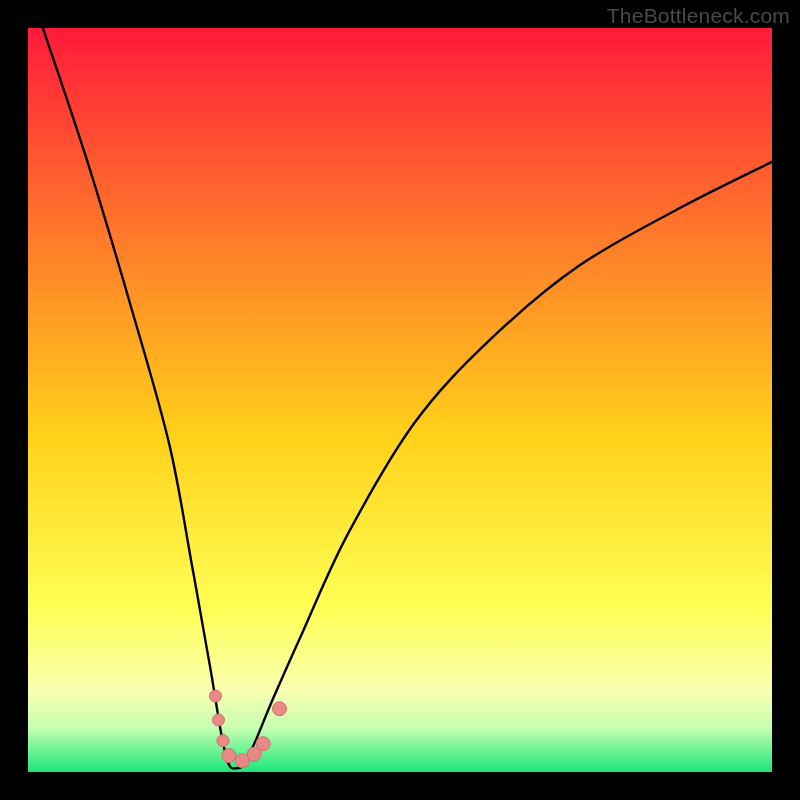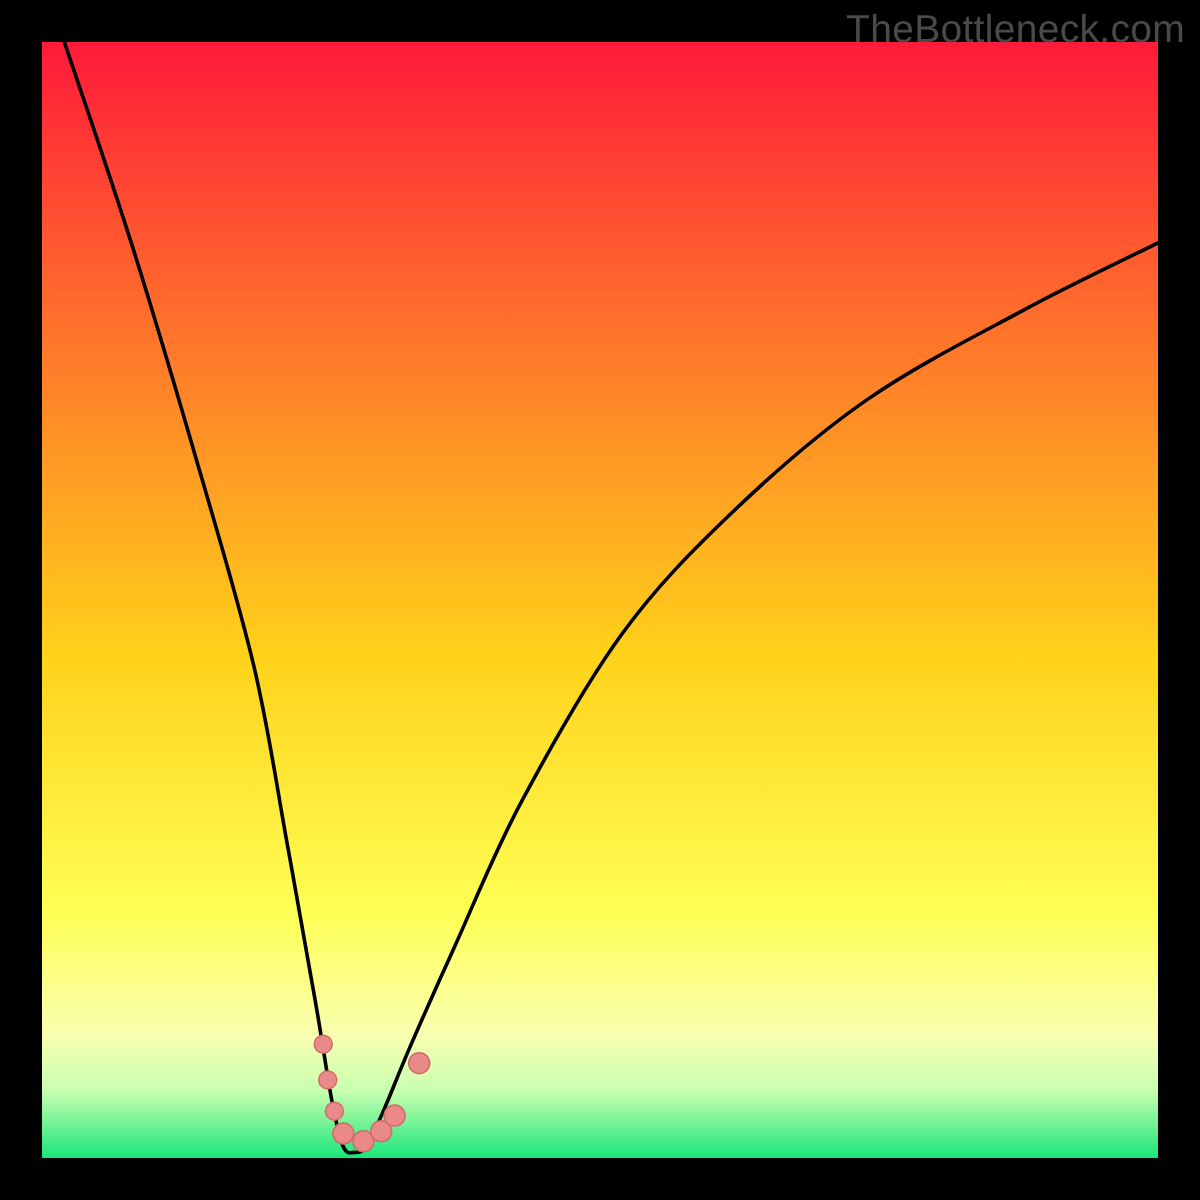--- a/index.html
+++ b/index.html
@@ -39,21 +39,21 @@
     left: 0;
     top: 0;
     width: 100%;
     height: 100%;
   }
   .watermark {
     position: absolute;
     top: 4px;
     right: 10px;
     font-family: Arial, Helvetica, sans-serif;
-    font-size: 26px;
+    font-size: 21px;
     color: #4a4a4a;
     letter-spacing: 0.2px;
   }
 </style>
 </head>
 <body>
 
 <div class="frame">
   <div class="plot">
     <svg class="gradient" viewBox="0 0 744 744" preserveAspectRatio="none">

